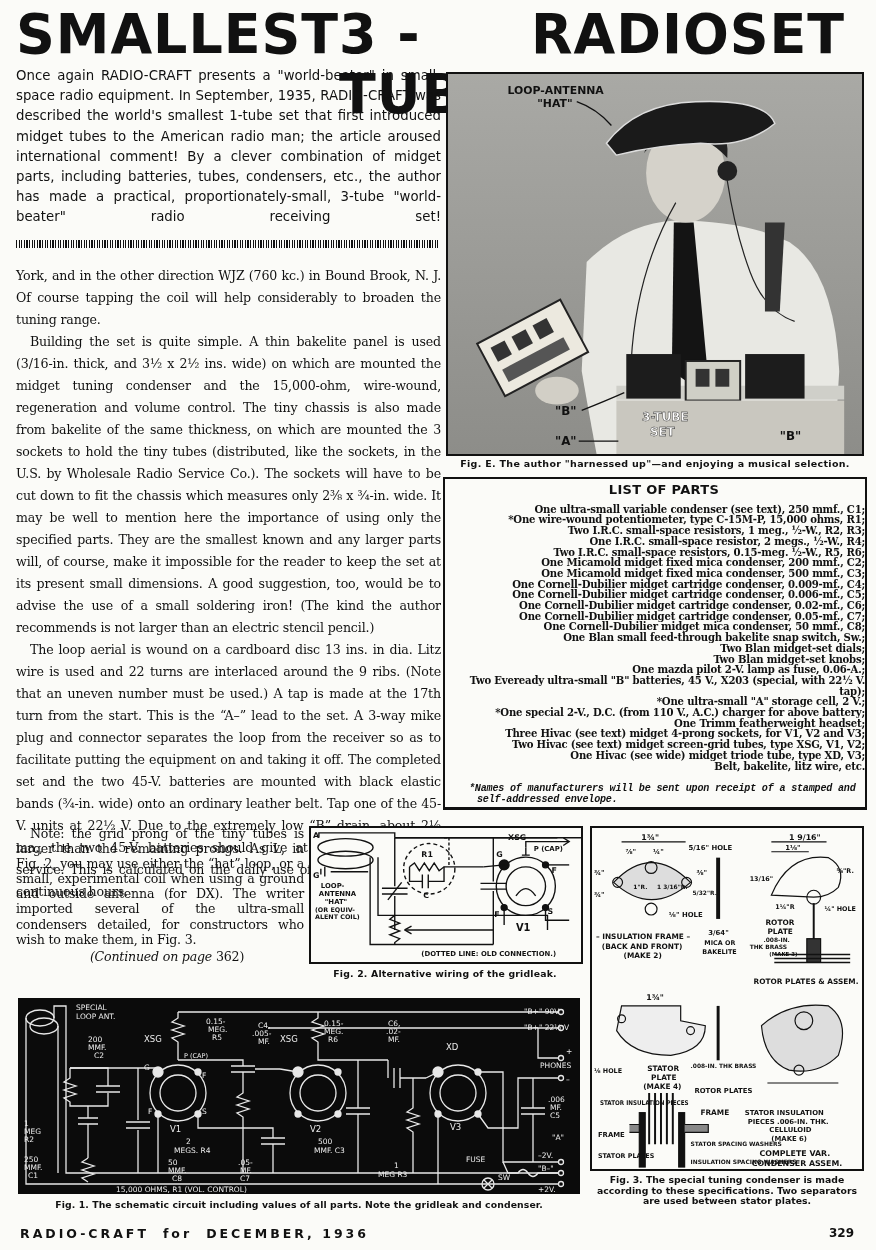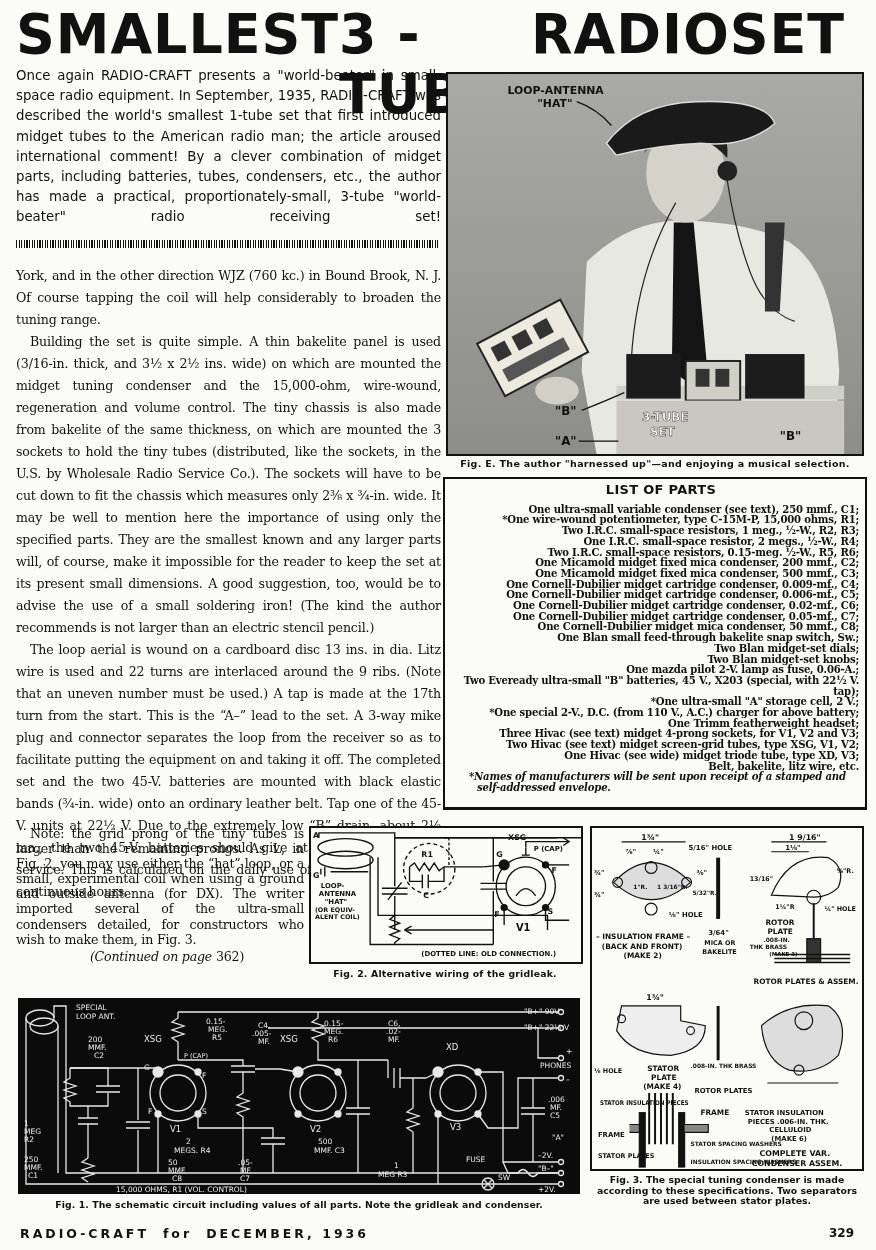--- a/index.html
+++ b/index.html
@@ -47,30 +47,30 @@
   }
   .photo svg { width: 100%; height: 100%; display: block; }
   .photo-caption {
     position: absolute; left: 446px; top: 458px; width: 418px; text-align: center;
     font-family: "DejaVu Sans", sans-serif; font-weight: bold; font-size: 9.5px; letter-spacing: 0.3px;
   }
 
   
   .parts {
     position: absolute; left: 443px; top: 477px; width: 424px; height: 333px;
-    border: 2px solid #111; border-bottom-width: 3px; padding: 6px 6px 0 18px;
+    border: 2px solid #111; border-bottom-width: 3px; padding: 6px 0 0 18px;
     font-family: "DejaVu Serif", serif; font-size: 10.1px; line-height: 10.7px;
     letter-spacing: -0.2px;
   }
   .parts h3 {
     text-align: center; font-family: "DejaVu Sans", sans-serif; font-weight: bold;
     font-size: 13px; margin-bottom: 9px; letter-spacing: 0.3px;
   }
   .parts li { list-style: none; padding-left: 14px; text-indent: -14px; font-weight: bold; text-align: right; }
-  .parts .note { font-style: italic; font-weight: bold; padding-left: 14px; text-indent: -8px; margin-top: 0; }
+  .parts .note { font-style: italic; font-weight: bold; padding-left: 14px; text-indent: -8px; margin-top: 12px; font-family: Liberation Mono, monospace; }
 
   
   .fig2 {
     position: absolute; left: 309px; top: 826px; width: 274px; height: 138px;
     border: 2px solid #111; background: #fbfbf8;
   }
   .fig2 svg { width: 100%; height: 100%; display: block; }
   .fig2-caption {
     position: absolute; left: 305px; top: 968px; width: 280px; text-align: center;
     font-family: "DejaVu Sans", sans-serif; font-weight: bold; font-size: 9.3px; letter-spacing: 0.2px;

